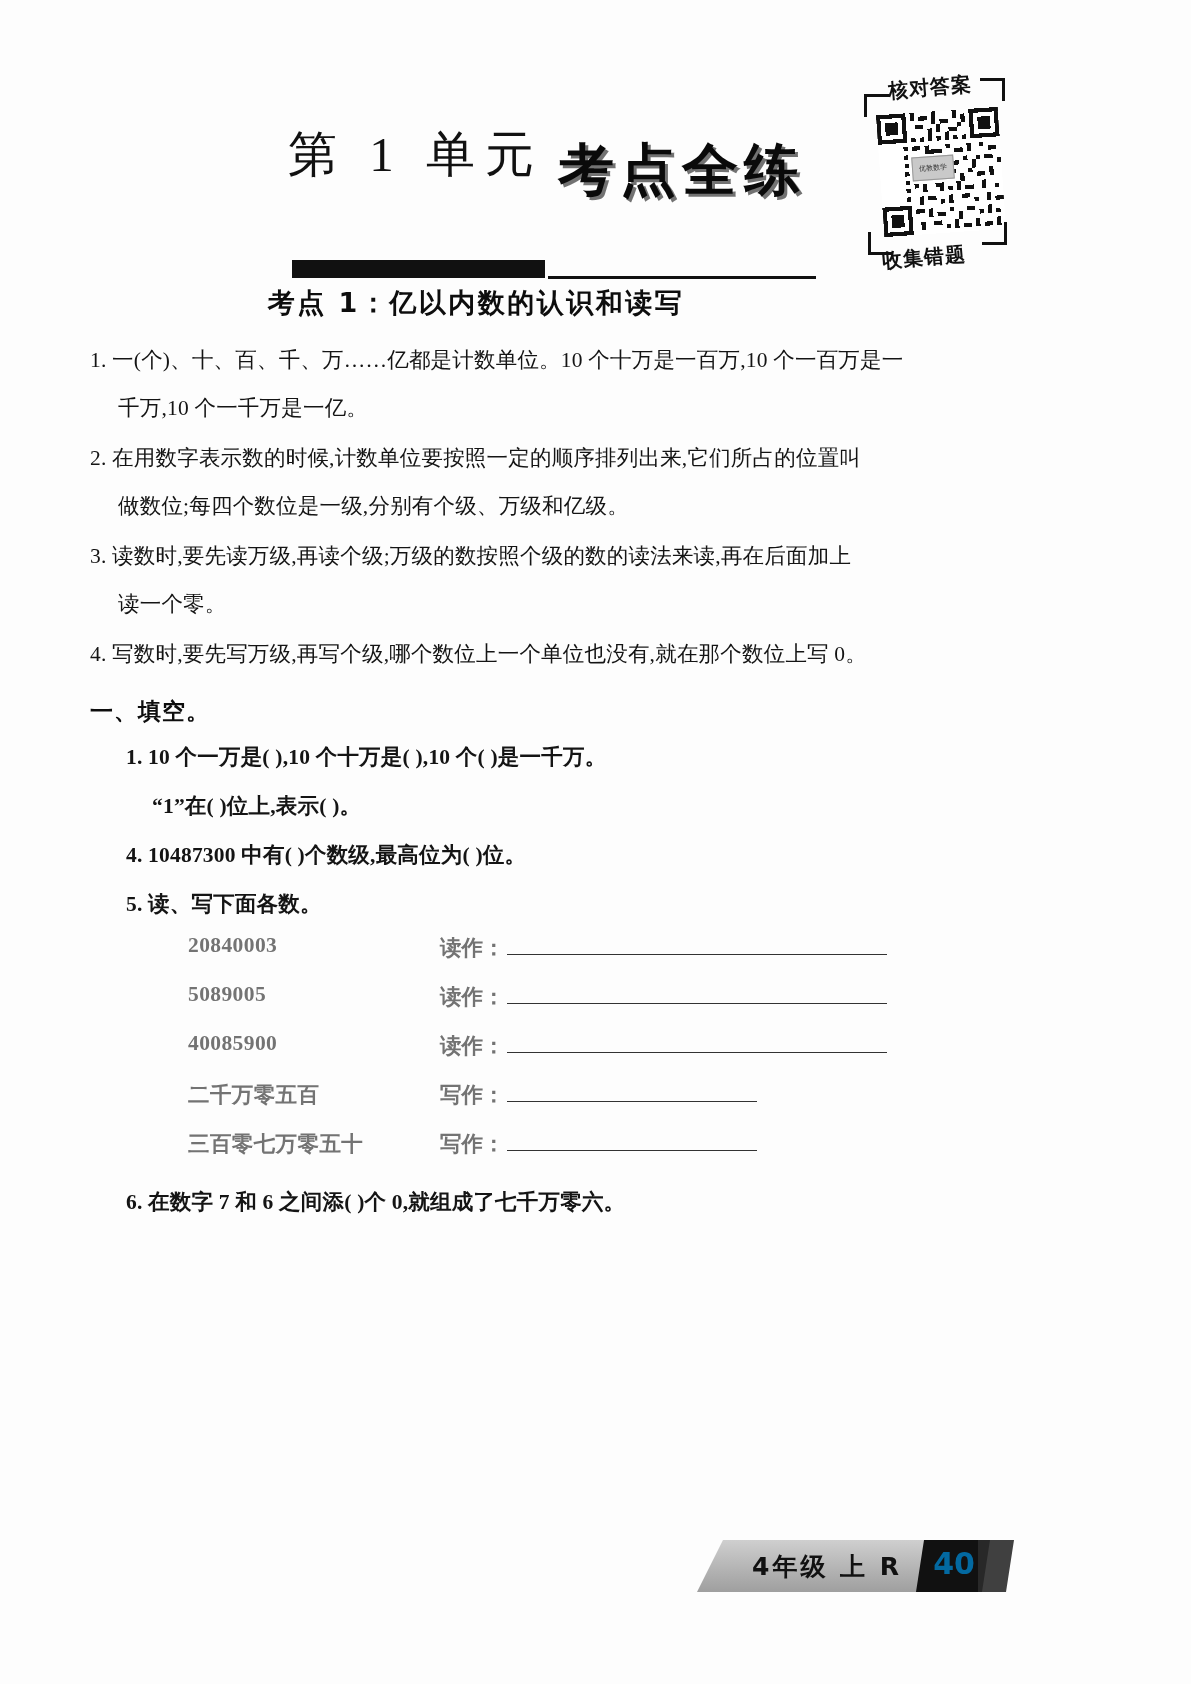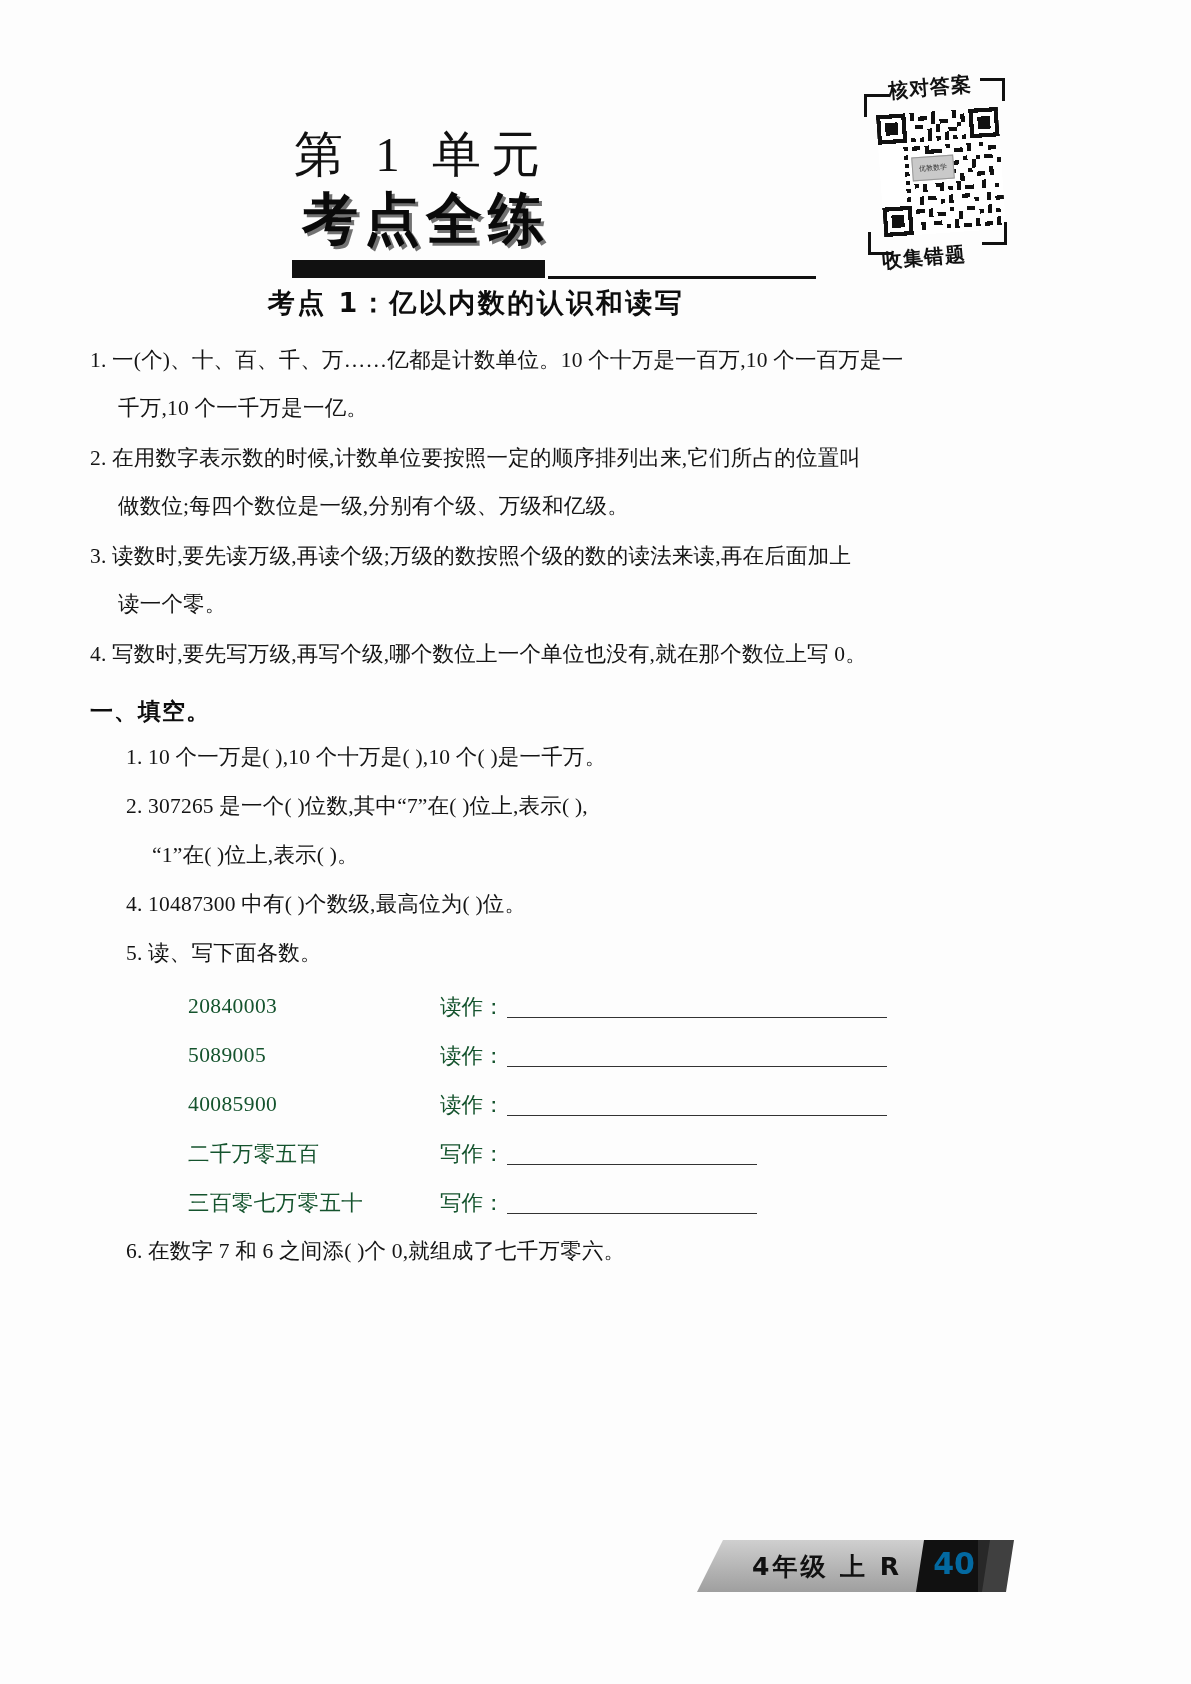--- a/index.html
+++ b/index.html
@@ -30,22 +30,20 @@
     position: absolute;
     left: 0; top: 60px;
     width: 1191px;
     height: 230px;
   }
   .unit-title-wrap {
     position: absolute;
     left: 288px;
     top: 70px;
     display: flex;
-    align-items: flex-end;
-    flex-direction: column;
   }
   .unit-label {
     font-family: "Liberation Serif", "DejaVu Serif", serif;
     font-size: 49px;
     letter-spacing: 10px;
     font-weight: 500;
     line-height: 1;
     color: #111;
     white-space: nowrap;
   }
@@ -178,41 +176,42 @@
     letter-spacing: 1px;
     margin-top: 18px;
     margin-bottom: 6px;
     color: #0d0d0d;
   }
 
   
   .q-list {
     margin-top: 4px;
     padding-left: 36px;
+    font-weight: bold;
   }
   .q-item {
     font-size: 21.5px;
     line-height: 49px;
     color: #141414;
     letter-spacing: 0.2px;
   }
   .q-item .hang { display: block; }
   .q-item .hang.cont { padding-left: 26px; }
 
   
   .rw-list {
     padding-left: 62px;
     margin-top: 4px;
   }
   .rw-row {
     display: flex;
-    align-items: center;
+    align-items: flex-start;
     height: 49px;
     font-size: 21.5px;
-    color: #14532d;
+    color: #737373;
   }
   .rw-num {
     width: 252px;
     letter-spacing: 0.4px;
   }
   .rw-tag {
     white-space: nowrap;
   }
   .rw-rule {
     display: inline-block;
@@ -447,21 +446,20 @@
 
     <div class="section-label">一、填空。</div>
 
     <div class="q-list">
 
       <div class="q-item">
         <span class="hang">1. 10 个一万是(          ),10 个十万是(             ),10 个(             )是一千万。</span>
       </div>
 
       <div class="q-item">
-        <span class="hang">2. 307265 是一个(          )位数,其中“7”在(            )位上,表示(                    ),</span>
         <span class="hang cont">“1”在(        )位上,表示(                  )。</span>
       </div>
 
 
       <div class="q-item">
         <span class="hang">4. 10487300 中有(          )个数级,最高位为(          )位。</span>
       </div>
 
       <div class="q-item">
         <span class="hang">5. 读、写下面各数。</span>

